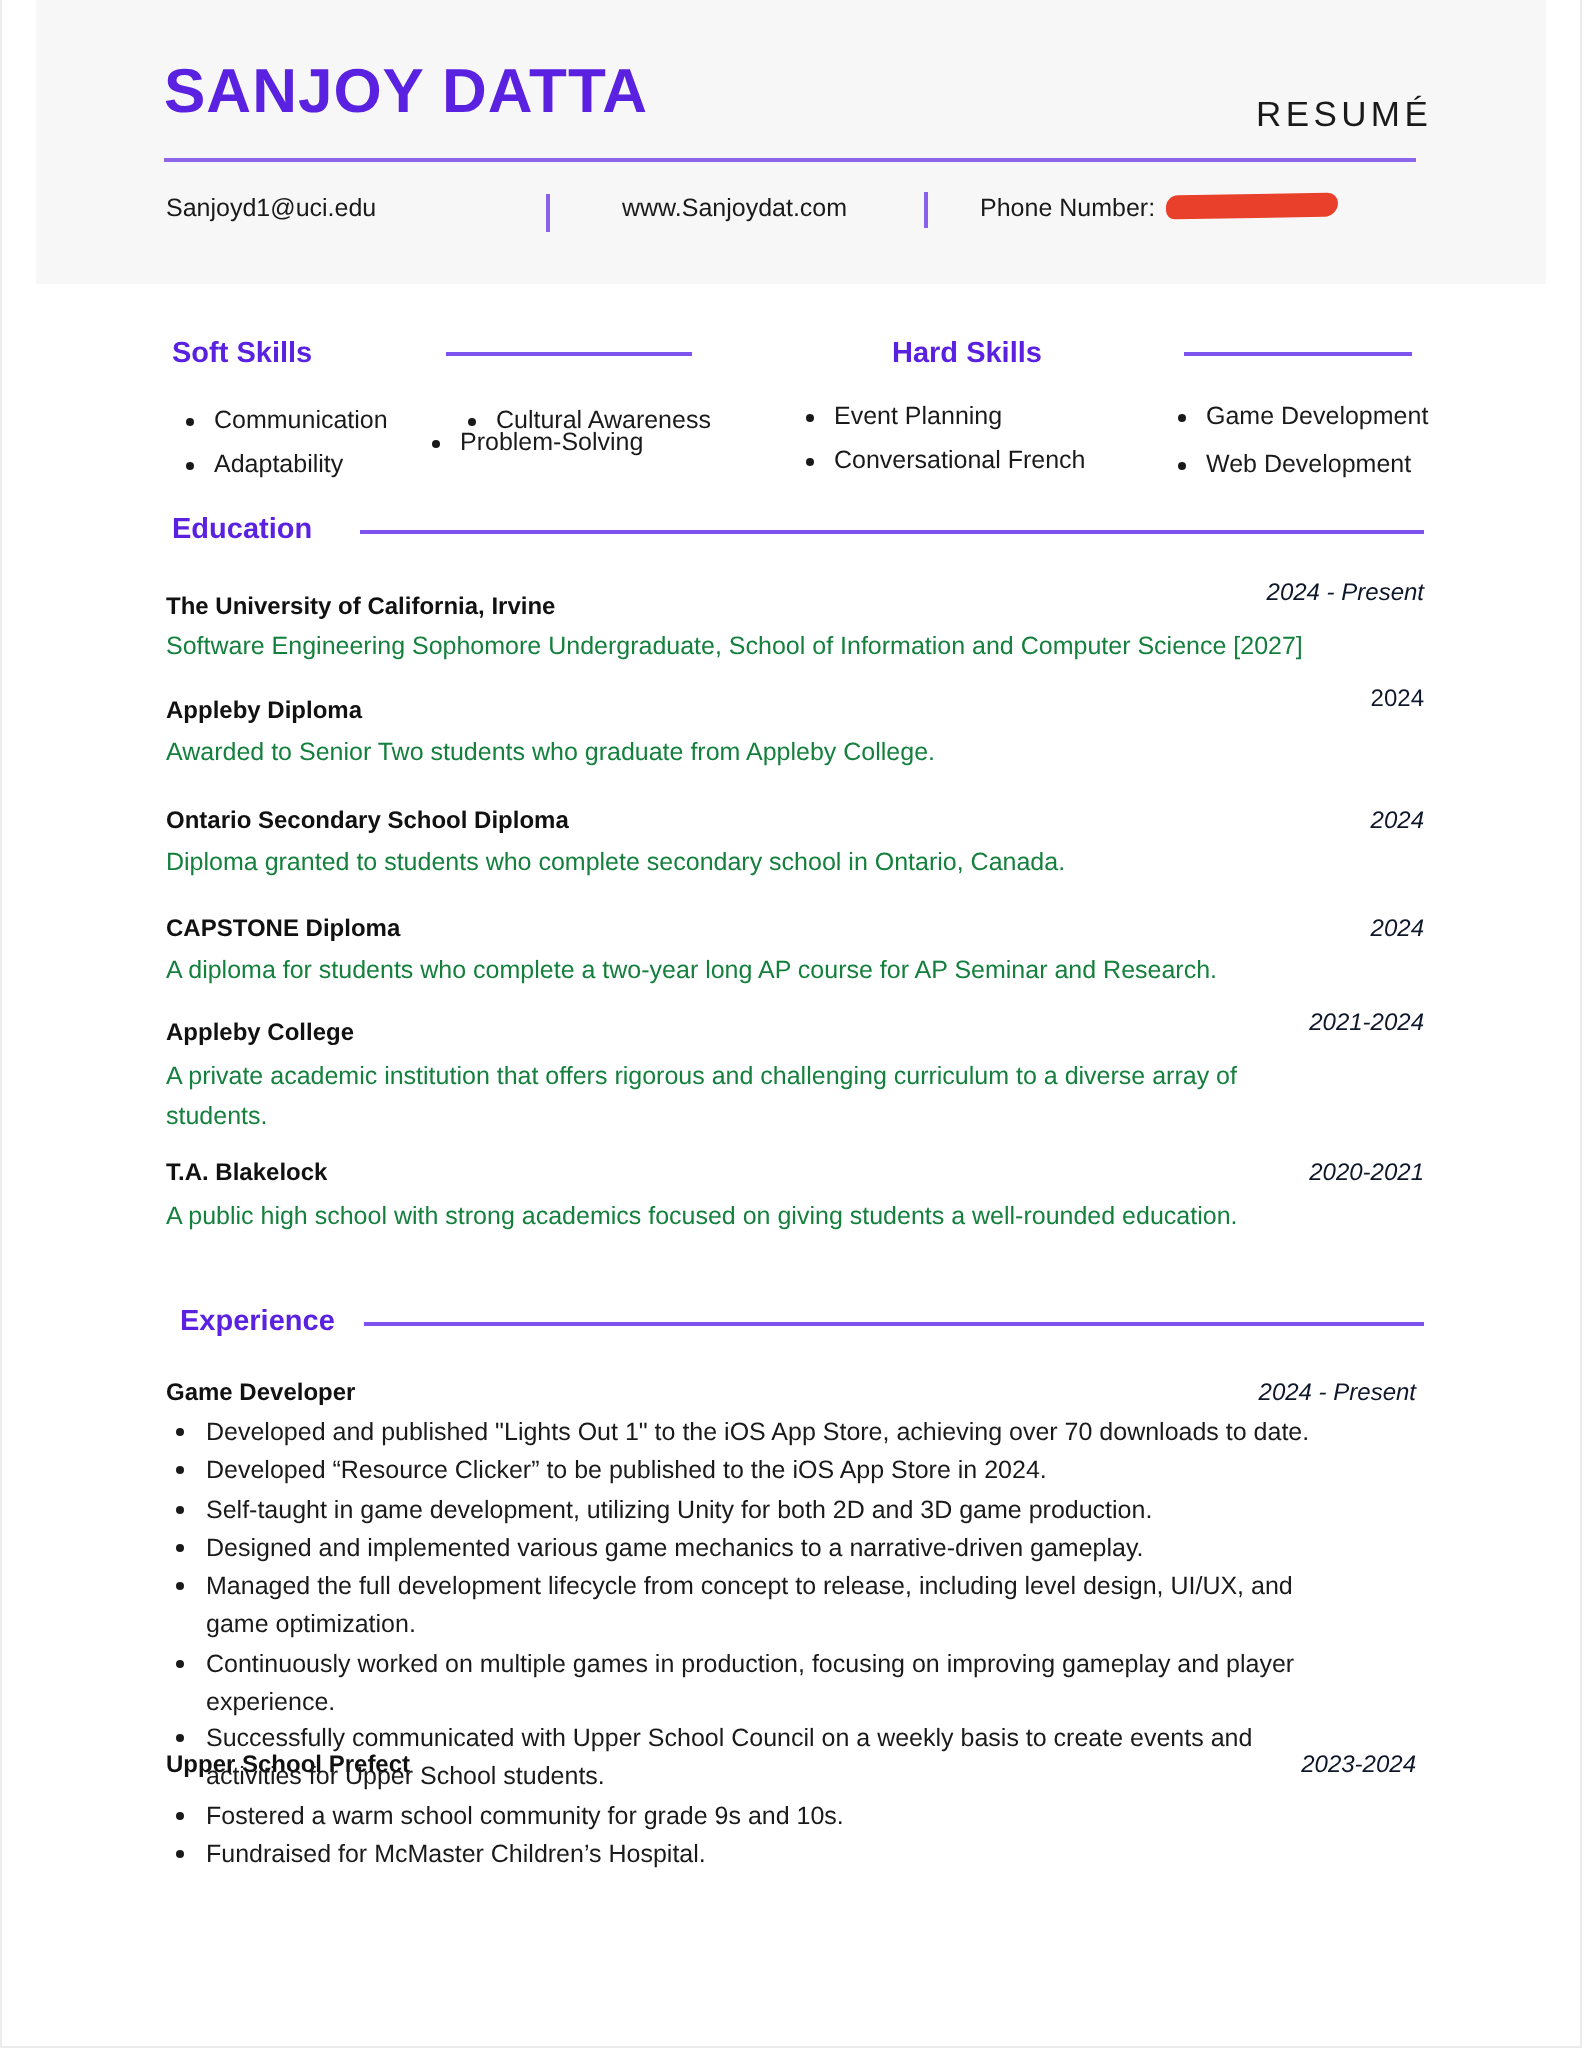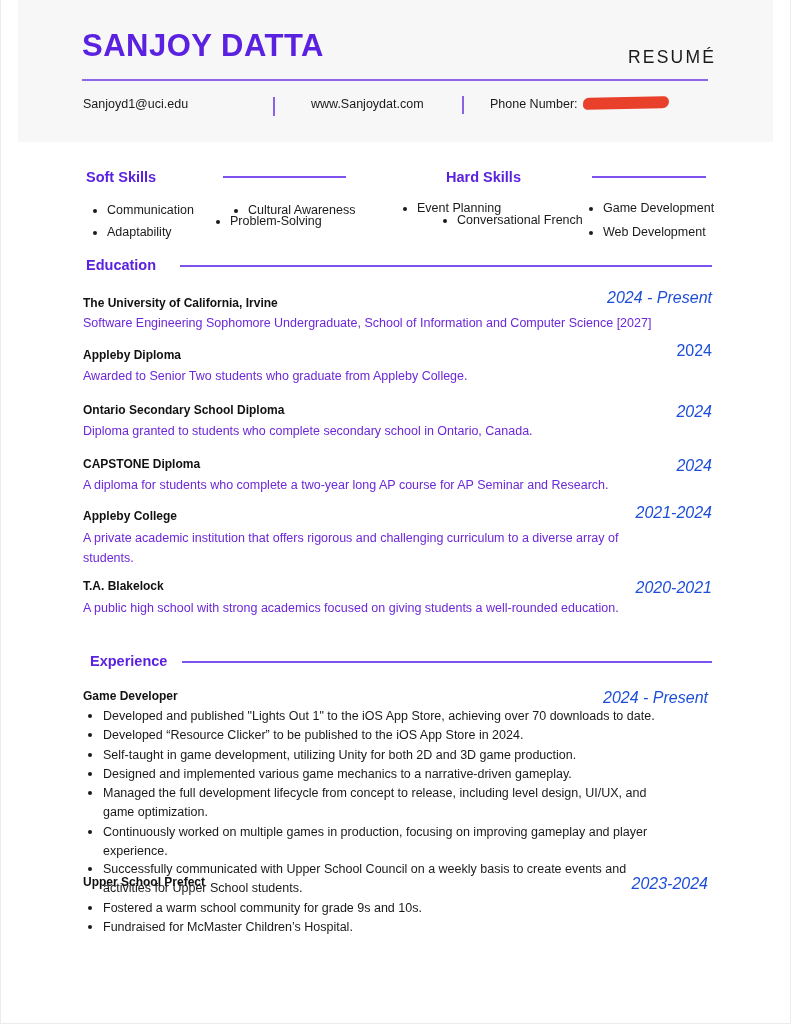--- a/index.html
+++ b/index.html
@@ -57,26 +57,26 @@
   .skill::before {
     content: ""; position: absolute; left: -14px; top: 6px;
     width: 4px; height: 4px; border-radius: 50%; background: #1a1a1a;
   }
 
   .entry-title {
     position: absolute; left: 83px; font-weight: bold; font-size: 12px; color: #111;
     font-family: "Liberation Sans", sans-serif;
   }
   .entry-date {
-    position: absolute; right: 79px; font-style: italic; font-size: 16px; color: #1d4ed8;
+    position: absolute; right: 79px; font-style: italic; font-size: 12px; color: #0f172a;
     font-family: "Liberation Sans", sans-serif; text-align: center;
   }
   .entry-date.upright { font-style: normal; }
   .entry-desc {
-    position: absolute; left: 83px; width: 560px; font-size: 12.5px; color: #6d28d9;
+    position: absolute; left: 83px; width: 560px; font-size: 12.5px; color: #15803d;
     line-height: 20px; font-family: "Liberation Sans", sans-serif;
   }
   .bullets {
     position: absolute; left: 103px; width: 580px; list-style: none;
     font-family: "Liberation Sans", sans-serif; font-size: 12.5px; line-height: 19.3px; color: #1a1a1a;
   }
   .bullets li { position: relative; }
   .bullets li::before {
     content: ""; position: absolute; left: -15px; top: 7px;
     width: 4px; height: 4px; border-radius: 50%; background: #1a1a1a;
@@ -103,21 +103,21 @@
 <div class="rule" style="left:223px; top:176px; width:123px;"></div>
 <div class="section-title" style="left:446px; top:169px;">Hard Skills</div>
 <div class="rule" style="left:592px; top:176px; width:114px;"></div>
 
 <div class="skill" style="left:107px; top:203px;">Communication</div>
 <div class="skill" style="left:107px; top:225px;">Adaptability</div>
 <div class="skill" style="left:230px; top:203px;margin-left:18px;">Cultural Awareness</div>
 <div class="skill" style="left:230px; top:214px;">Problem-Solving</div>
 
 <div class="skill" style="left:417px; top:201px;">Event Planning</div>
-<div class="skill" style="left:417px; top:213px;margin-left:40px;">Conversational French</div>
+<div class="skill" style="left:417px; top:223px;">Conversational French</div>
 <div class="skill" style="left:603px; top:201px;">Game Development</div>
 <div class="skill" style="left:603px; top:225px;">Web Development</div>
 
 <div class="section-title" style="left:86px; top:257px;">Education</div>
 <div class="rule" style="left:180px; top:265px; width:532px;"></div>
 
 <div>
   <div class="entry-title" style="top:296px;">The University of California, Irvine</div>
   <div class="entry-date" style="top:289px;">2024 - Present</div>
   <div class="entry-desc" style="top:313px; width:640px;">Software Engineering Sophomore Undergraduate, School of Information and Computer Science [2027]</div>

